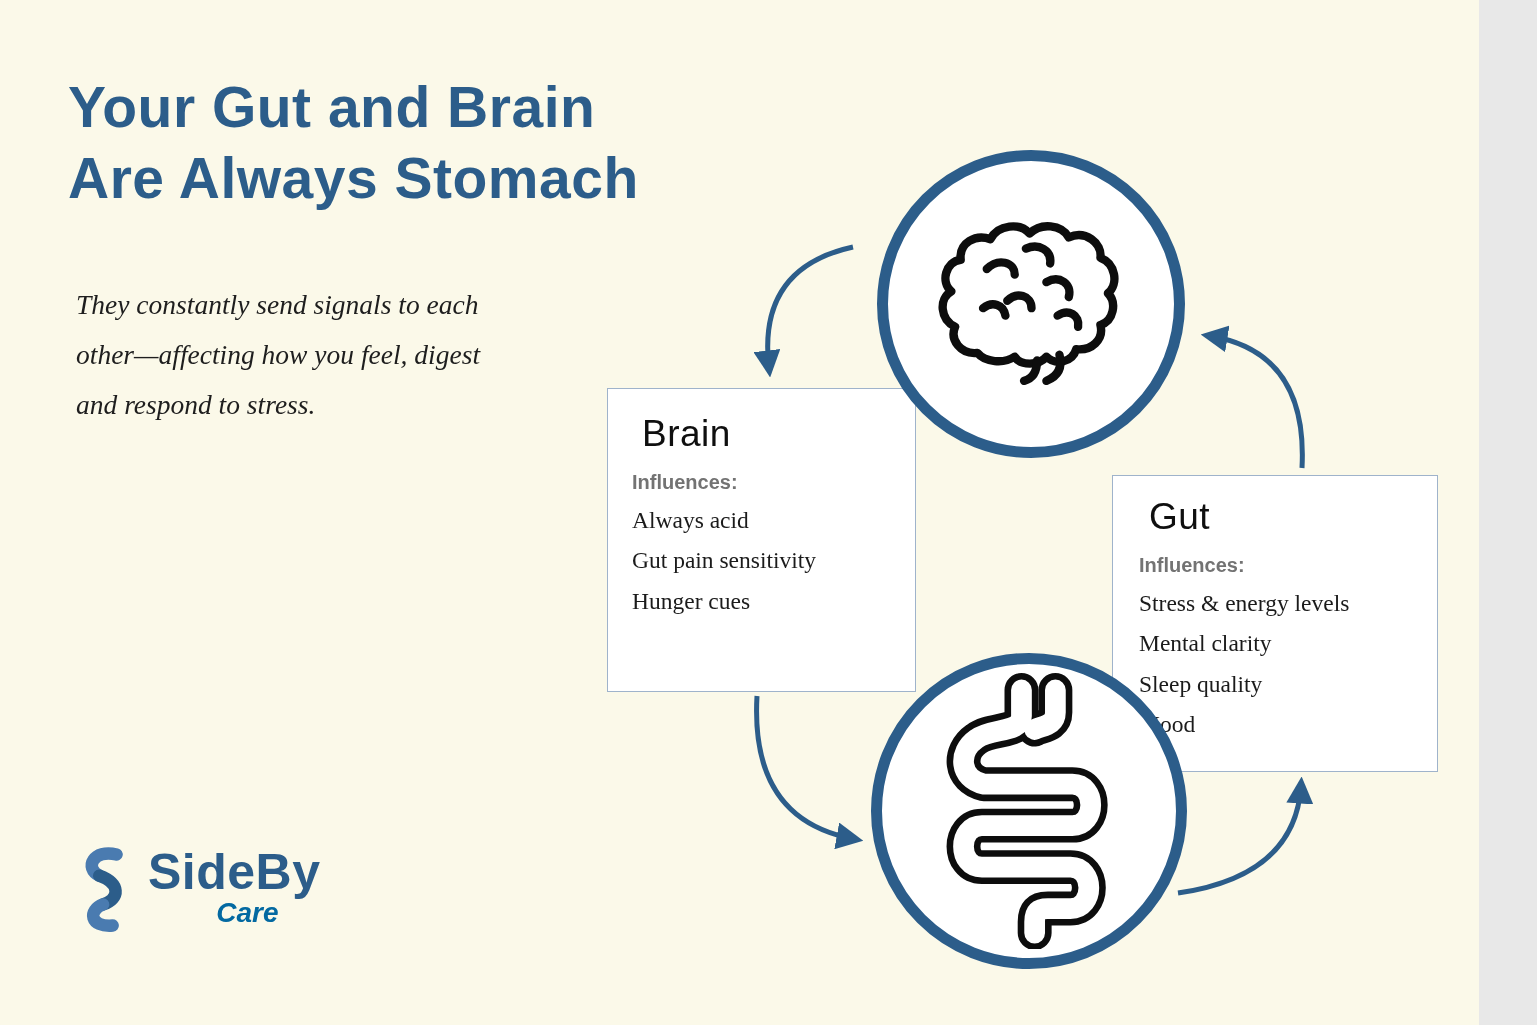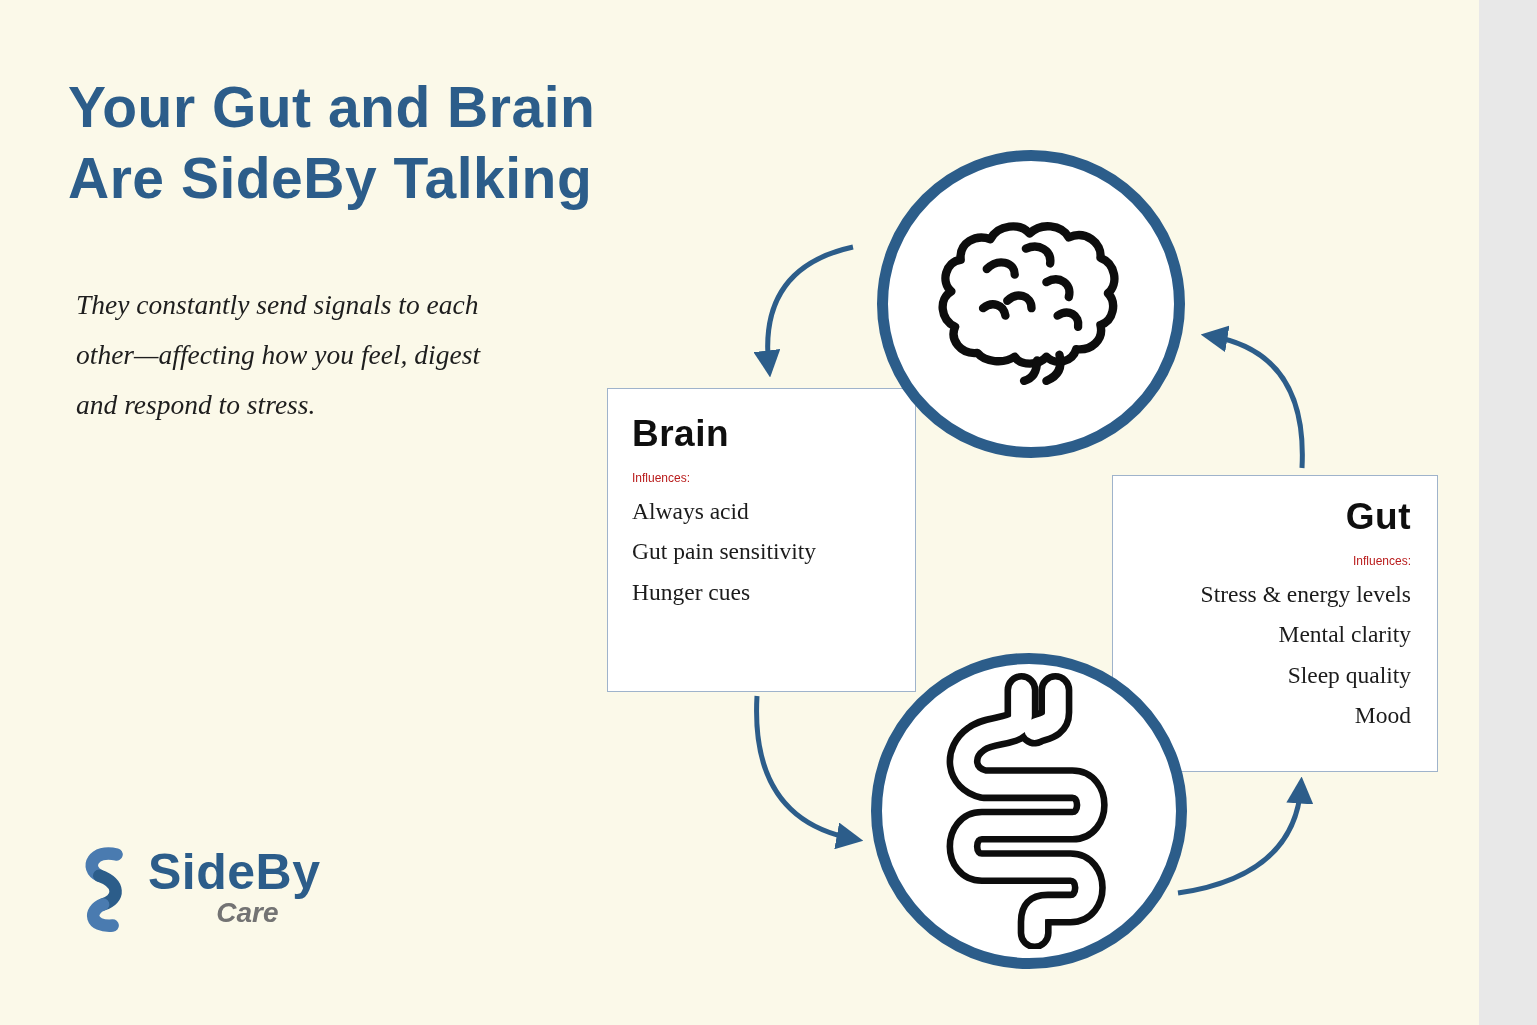--- a/index.html
+++ b/index.html
@@ -20,23 +20,23 @@
     font-family:"Liberation Serif", serif;
     font-size:27.5px; line-height:1.82; color:#1e1e1e;font-style:italic;
   }
 
   
   .card {
     position:absolute; background:#ffffff;
     border:1.5px solid #9FB3CB; box-sizing:border-box; z-index:2;
   }
   .brain-card { left:607px; top:388px; width:309px; height:304px; padding:18px 24px; }
-  .gut-card   { left:1112px; top:475px; width:326px; height:297px; padding:14px 26px; text-align:right; }
-  .card-title { font-size:37px; font-weight:700; color:#0f0f0f; margin:6px 0 16px; letter-spacing:0.5px; }
-  .influences { font-size:12px; font-weight:400; color:#b91c1c; margin-bottom:6px; }
+  .gut-card   { left:1112px; top:475px; width:326px; height:297px; padding:14px 26px; }
+  .card-title { font-size:37px; font-weight:400; color:#0f0f0f; margin:6px 10px 16px; letter-spacing:0.5px; }
+  .influences { font-size:20px; font-weight:700; color:#737373; margin-bottom:6px; }
   .card ul { list-style:none; margin:0; padding:0;
     font-family:"Liberation Serif", serif; font-size:23.5px; color:#1b1b1b; }
   .card li { line-height:1.72; }
 
   
   .circle {
     position:absolute; background:#ffffff;
     border:11px solid #2C5D8A; border-radius:50%;
     box-sizing:border-box; display:flex; align-items:center; justify-content:center;
     z-index:4;
@@ -44,32 +44,32 @@
   .brain-circle { left:877px; top:150px; width:308px; height:308px; }
   .gut-circle   { left:871px; top:653px; width:316px; height:316px; }
 
   
   .arrows { position:absolute; left:0; top:0; z-index:5; pointer-events:none; }
 
   
   .logo { position:absolute; left:76px; top:843px; display:flex; align-items:flex-start; gap:14px; z-index:1; }
   .logo-text .brand { font-size:50px; font-weight:700; color:#2C5D8A; letter-spacing:0.5px;text-align:right; }
   .logo-text .sub {
-    font-size:28px; font-style:italic; font-weight:600; color:#737373;
+    font-size:28px; font-style:italic; font-weight:600; color:#0369a1;
     text-align:right; padding-right:42px; margin-top:-4px;
   }
 </style>
 </head>
 <body>
 
 <div class="page">
 
   <div class="title">
     <div>Your Gut and Brain</div>
-    <div>Are SideBy Talking</div>
+    <div>Are Always Stomach</div>
   </div>
 
   <p class="intro">They constantly send signals to each other—affecting how you feel, digest and respond to stress.</p>
 
   <div class="card brain-card">
     <div class="card-title">Brain</div>
     <div class="influences">Influences:</div>
     <ul>
       <li>Always acid</li>
       <li>Gut pain sensitivity</li>

